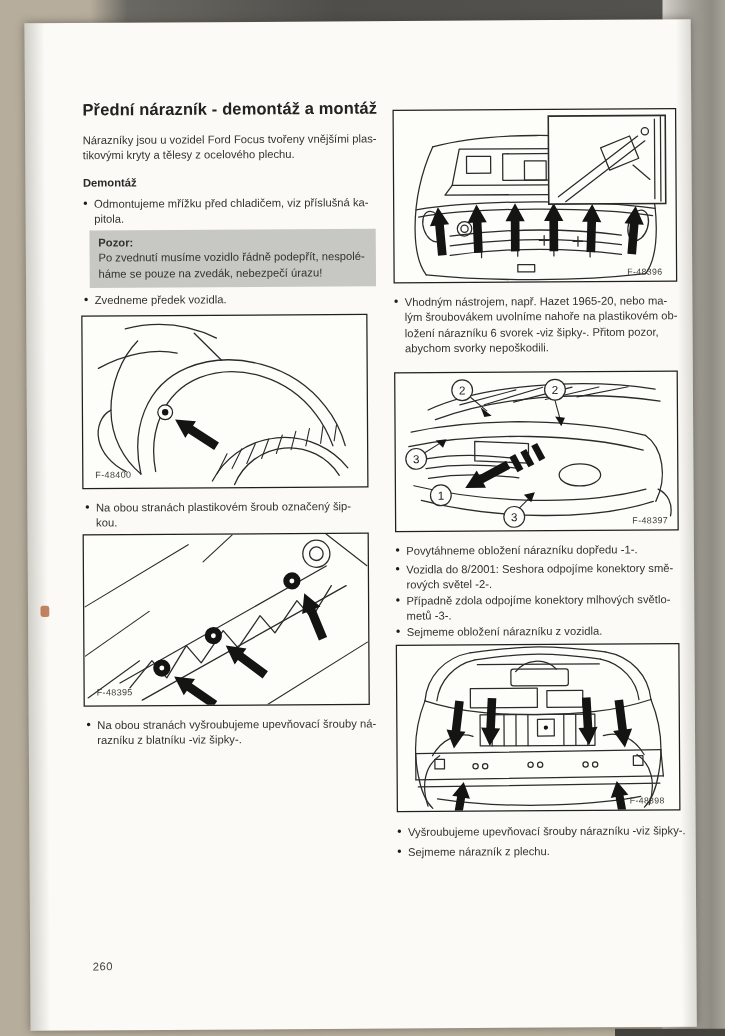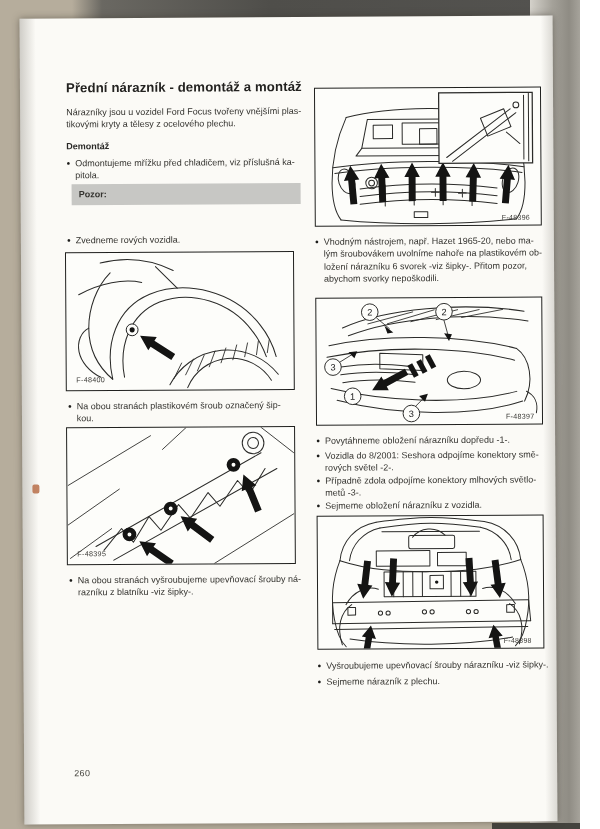--- a/index.html
+++ b/index.html
@@ -63,24 +63,26 @@
 
     <div class="abs h2" style="left:46px;top:123px;">Demontáž</div>
 
     <div class="abs li" style="left:46px;top:139px;width:242px;">
       <div class="t">Odmontujeme mřížku před chladičem, viz příslušná ka-
 pitola.</div>
     </div>
 
     <div class="abs warn" style="left:51px;top:166px;width:215px;">
       <div class="t wt">Pozor:</div>
+      <div class="t">Po zvednutí musíme vozidlo řádně podepřít, nespolé-
+háme se pouze na zvedák, nebezpečí úrazu!</div>
     </div>
 
     <div class="abs li" style="left:46px;top:216px;width:242px;">
-      <div class="t">Zvedneme rových vozidla.</div>
+      <div class="t">Zvedneme předek vozidla.</div>
     </div>
 
     <div class="fig" style="left:44px;top:234px;width:229px;height:139px;">
       <svg viewBox="0 0 229 139">
         <g class="ln">
           <path d="M34,10 C58,4 84,6 108,18"></path>
           <path d="M12,42 C34,30 58,26 76,30"></path>
           <path d="M90,14 L112,36"></path>
           <path d="M46,128 C38,92 50,56 84,42 C122,27 170,40 196,74 C204,84 209,95 212,106"></path>
           <path d="M58,126 C52,94 64,62 94,50 C126,38 166,50 188,80 C195,89 199,98 202,106"></path>

